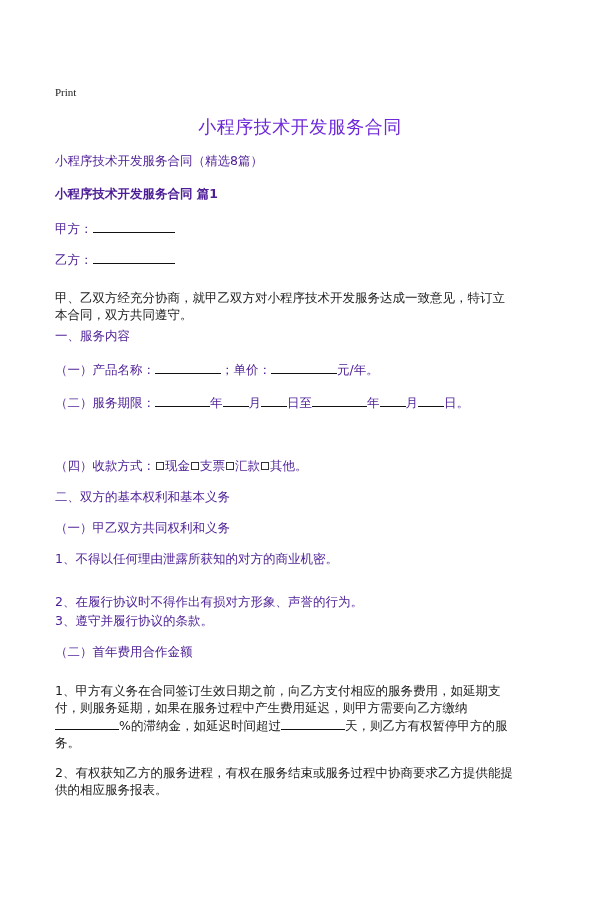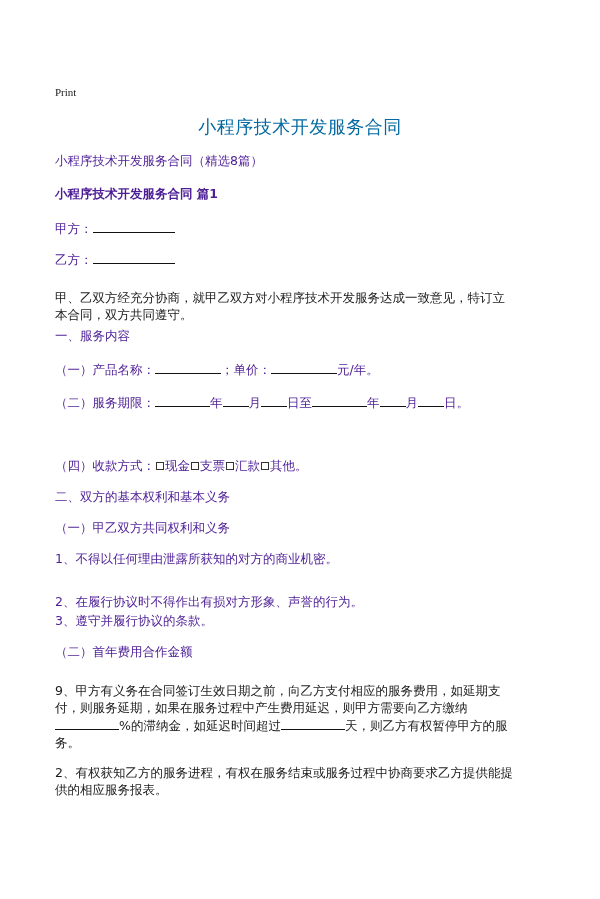--- a/index.html
+++ b/index.html
@@ -33,21 +33,21 @@
     }
     .title {
       position: absolute;
       left: 0;
       top: 115px;
       width: 600px;
       text-align: center;
       font-size: 18px;
       font-weight: normal;
       letter-spacing: 0.5px;
-      color: #0369a1;
+      color: #6d28d9;
     }
     .line {
       position: absolute;
       left: 55px;
       font-size: 12.5px;
       line-height: 18px;
       white-space: nowrap;
       color: #4c1d95;
     }
     .bold { font-weight: bold; }
@@ -120,19 +120,19 @@
 
   <div class="line" style="top:519px;">（一）甲乙双方共同权利和义务</div>
 
   <div class="line" style="top:550px;">1、不得以任何理由泄露所获知的对方的商业机密。</div>
   <div class="line" style="top:593px;">2、在履行协议时不得作出有损对方形象、声誉的行为。</div>
   <div class="line" style="top:612px;">3、遵守并履行协议的条款。</div>
 
   <div class="line" style="top:643px;">（二）首年费用合作金额</div>
 
   <div class="para" style="top:674px; width:462px;">
-    <span>9、甲方有义务在合同签订生效日期之前，向乙方支付相应的服务费用，如延期支付，则服务延期，如果在服务过程中产生费用延迟，则甲方需要向乙方缴纳</span>
+    <span>1、甲方有义务在合同签订生效日期之前，向乙方支付相应的服务费用，如延期支付，则服务延期，如果在服务过程中产生费用延迟，则甲方需要向乙方缴纳</span>
     <span class="blank" style="width:64px;"></span><span>%的滞纳金，如延迟时间超过</span><span class="blank" style="width:64px;"></span><span>天，则乙方有权暂停甲方的服务。</span>
   </div>
 
   <div class="para" style="top:756px; width:462px;">2、有权获知乙方的服务进程，有权在服务结束或服务过程中协商要求乙方提供能提供的相应服务报表。</div>
 
 </div>
 
 </body></html>

